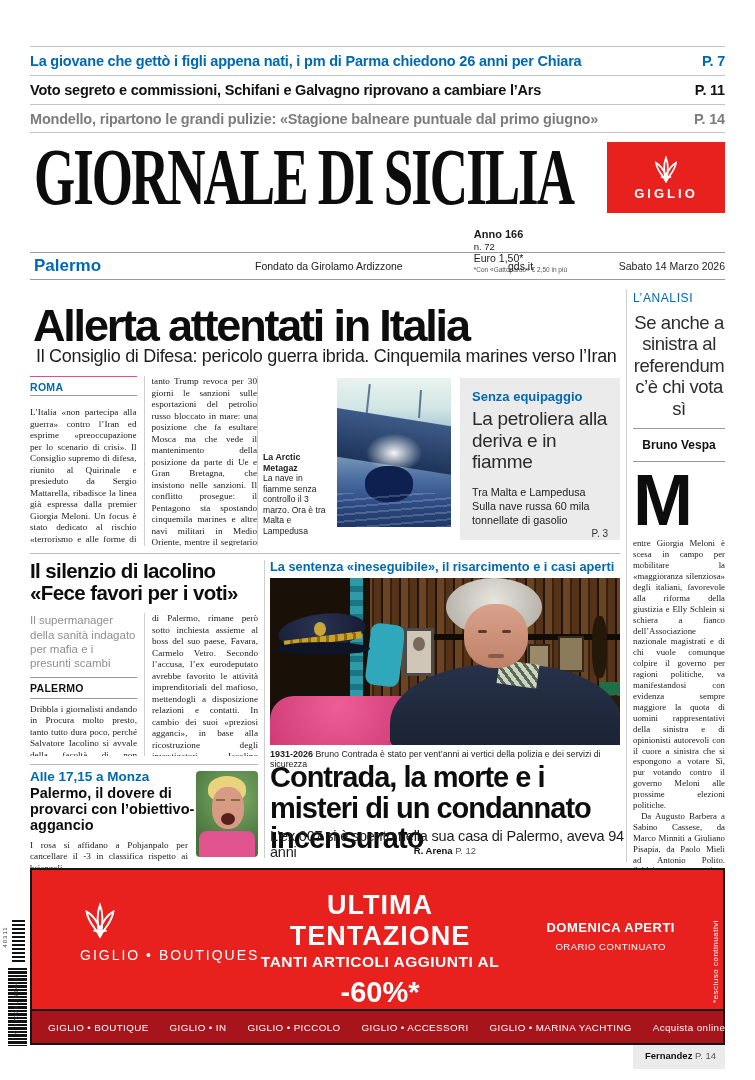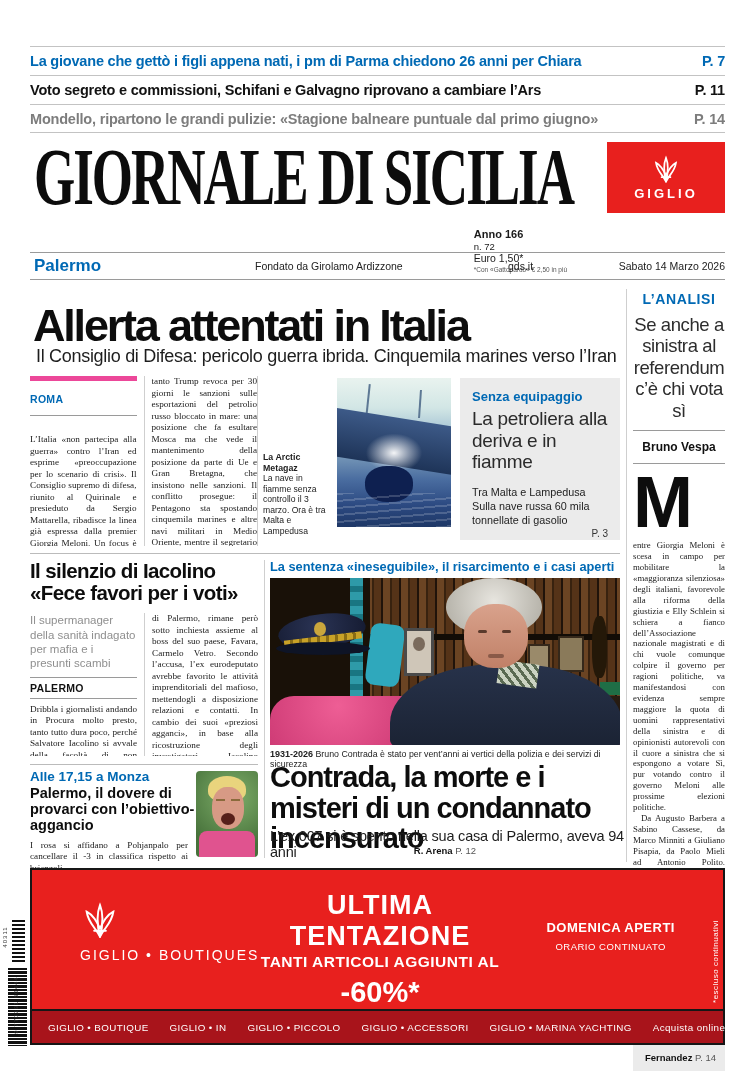--- a/index.html
+++ b/index.html
@@ -37,21 +37,21 @@
   .db-date{margin-left:auto;font-size:10.5px;color:#222}
 
   
   .lead-headline{position:absolute;left:33px;top:300px;font-size:45px;font-weight:bold;
         letter-spacing:-2.2px;color:#0d0d0d}
   .lead-dek{position:absolute;left:36px;top:346px;font-size:18px;color:#1d1d1d;letter-spacing:-.3px}
   .lead-cols{position:absolute;left:30px;top:376px;width:228px;height:170px;display:flex;overflow:hidden;border-right:1px solid #cfcfcf}
   .lead-col{width:50%;overflow:hidden}
   .lead-col.c1{padding-right:7px}
   .lead-col.c2{padding-left:7px;border-left:1px solid #cfcfcf}
-  .kicker-block{border-top:5px solid #ec4899;border-bottom:1px solid #9a9a9a;padding:8px 0;margin-bottom:18px}
+  .kicker-block{border-top:1px solid #ec4899;border-bottom:1px solid #9a9a9a;padding:0 0;margin-bottom:11px}
   .kicker{font-size:10.5px;font-weight:bold;color:#0069b4;letter-spacing:.3px}
   .bodytext{font-family:"Liberation Serif","DejaVu Serif",serif;font-size:9.2px;line-height:1.25;
         text-align:justify;color:#1a1a1a}
 
   .lead-caption{position:absolute;left:263px;top:452px;width:68px;font-size:8.6px;line-height:1.22;color:#222}
   .lead-caption b{display:block;font-size:8.8px}
 
   
   .ship-photo{position:absolute;left:337px;top:378px;width:114px;height:149px;overflow:hidden;
      background:linear-gradient(180deg,#e9f3ef 0%,#d2e6e5 20%,#abc8d6 34%,#7c9dbb 50%,#4a6da0 68%,#2c4a82 85%,#1e3766 100%)}
@@ -69,21 +69,21 @@
   .tanker-box{position:absolute;left:460px;top:378px;width:160px;height:162px;background:#ebebeb;
       padding:11px 12px;overflow:hidden}
   .box-kicker{font-size:13px;font-weight:bold;color:#0069b4}
   .box-headline{font-size:19px;line-height:1.14;color:#2b2b2b;letter-spacing:-.3px;margin-top:4px}
   .box-dek{font-size:10.8px;line-height:1.28;color:#222;margin-top:13px;white-space:pre-line}
   .box-page{font-size:10px;text-align:right;color:#333;margin-top:1px}
 
   
   .rail-divider{position:absolute;left:626px;top:289px;height:573px;border-left:1px solid #cfcfcf}
   .rail{position:absolute;left:633px;top:291px;width:92px}
-  .rail-label{font-size:14px;font-weight:bold;color:#0069b4;text-align:center;letter-spacing:.6px}
+  .rail-label{font-size:12px;font-weight:normal;color:#0069b4;text-align:left;letter-spacing:.6px}
   .rail-headline{font-size:18.5px;line-height:1.16;text-align:center;color:#2d2d2d;letter-spacing:-.4px;margin-top:7px}
   .rail-rule{border-top:1px solid #9a9a9a;margin:9px 0}
   .rail-byline{font-size:12px;font-weight:bold;text-align:center;color:#111}
   .dropcap{font-size:72px;font-weight:bold;line-height:.82;color:#0d0d0d;margin:8px 0 8px 0}
   .rail-body p{font-family:"Liberation Serif","DejaVu Serif",serif;font-size:8.8px;line-height:1.24;
       text-align:justify;color:#1a1a1a}
   .rail-body p + p{text-indent:8px}
   .rail-segue{font-size:9px;font-weight:bold;text-align:right;margin-top:3px}
   .cervello-box{background:#ebebeb;margin-top:12px;padding:9px 9px 8px 9px}
   .cv-kicker{font-size:12.5px;font-weight:bold;color:#0069b4}

